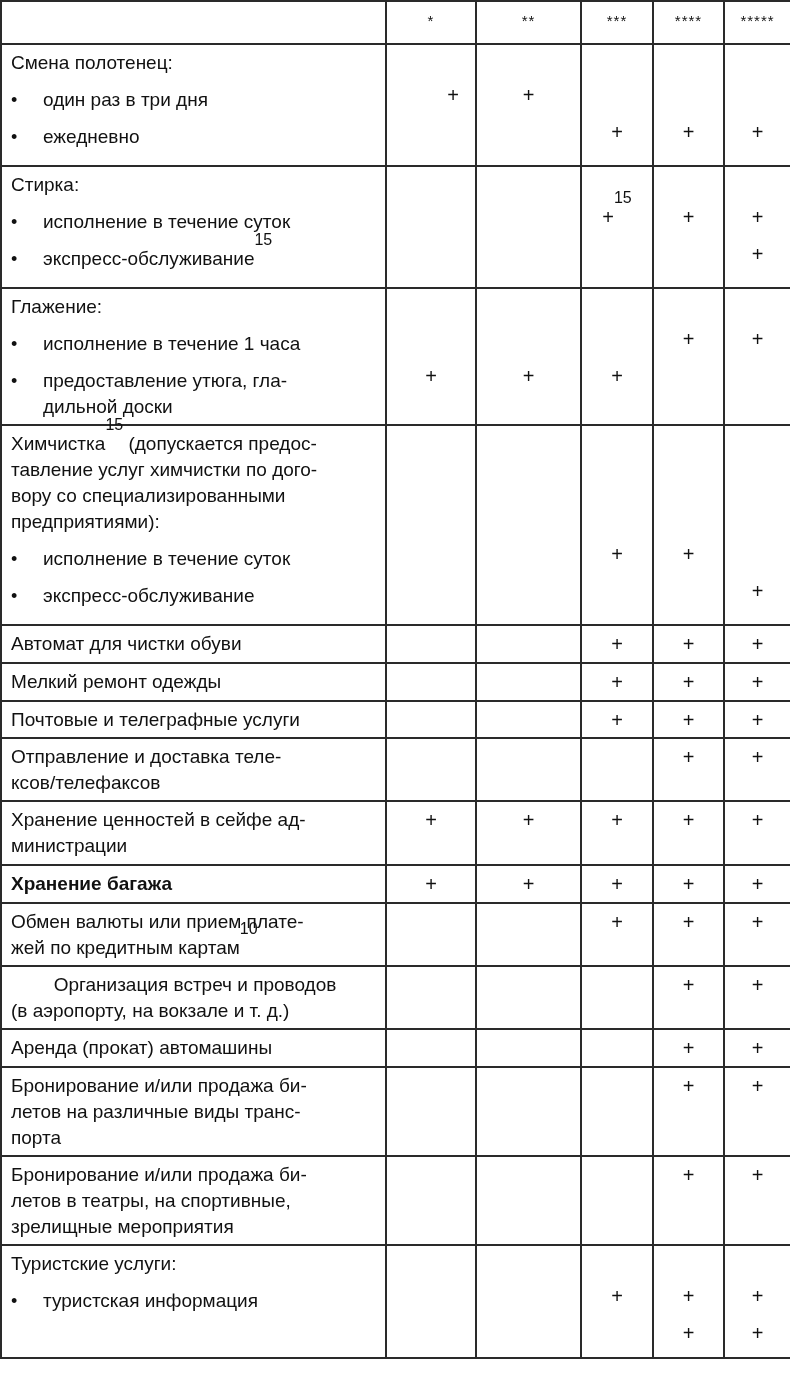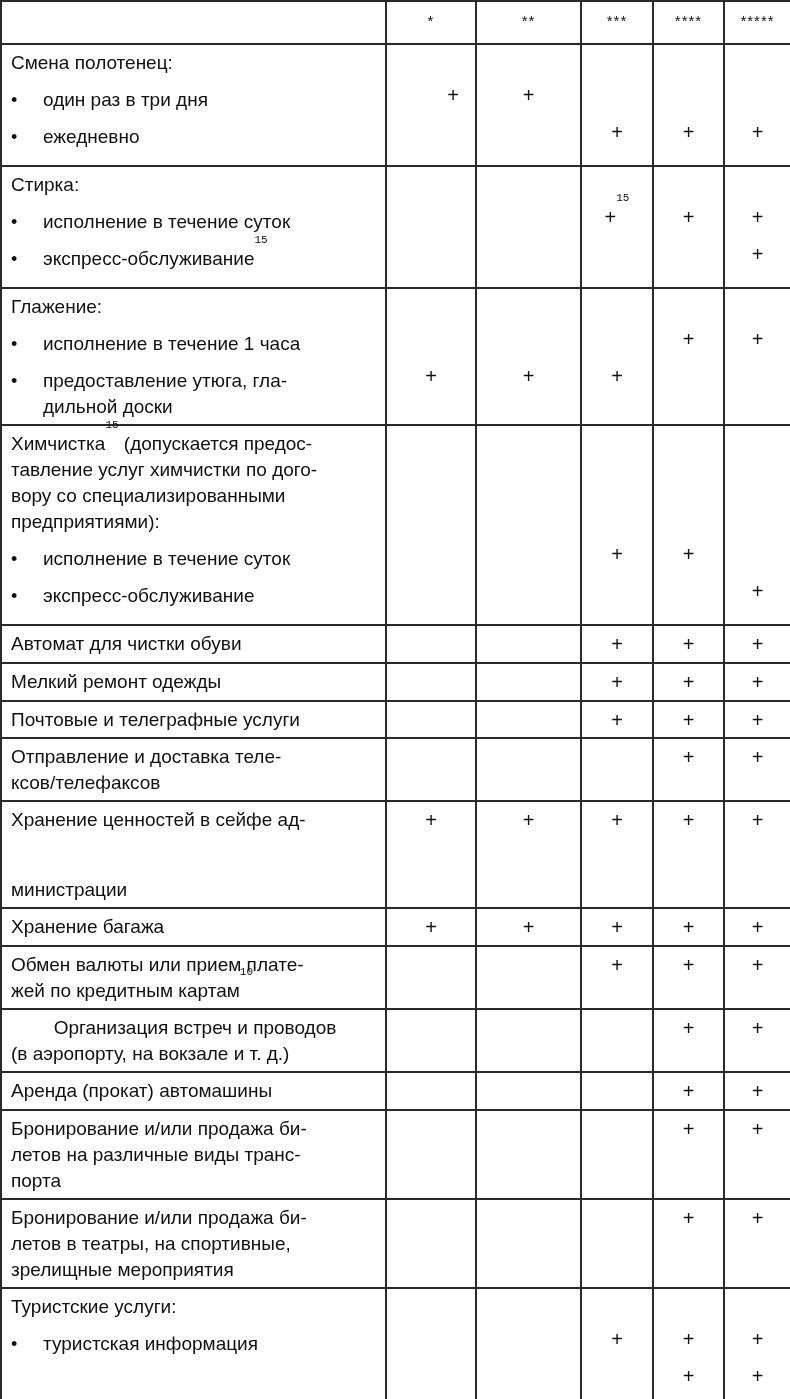--- a/index.html
+++ b/index.html
@@ -7,21 +7,21 @@
   table { border-collapse: collapse; table-layout: fixed; width: 790px; position: absolute; left: 0; top: 0; }
   td, th { border: 2px solid #2a2a2a; padding: 0; vertical-align: top; font-size: 19px; line-height: 26px; }
   th { font-weight: bold; text-align: center; vertical-align: middle; font-size: 20px; height: 34px; }
   .stars td { text-align: center; vertical-align: top; font-size: 15px; height: 35px; padding-top: 6px; letter-spacing: 1px; }
   .stars td.blank { padding: 0; }
   .req { padding: 5px 6px 4px 9px; }
   .line { height: 37px; line-height: 26px; white-space: nowrap; }
   .bul { display: flex; }
   .bul .dot { width: 32px; flex: none; font-size: 18px; }
   .bul .txt { flex: 1; }
-  sup { font-size: 11px; vertical-align: top; position: relative; top: -6px; line-height: 0; font-family: Liberation Mono, monospace; }
+  sup { font-size: 16px; vertical-align: top; position: relative; top: -6px; line-height: 0; }
   .mark { text-align: center; font-weight: normal; font-size: 20px; }
   .mark .slot { height: 37px; line-height: 26px; padding-top: 5px; box-sizing: border-box; }
 </style>
 </head>
 <body>
 
 <table>
   <colgroup>
     <col style="width:385px">
       <col style="width:90px">
@@ -272,41 +272,41 @@
         <td class="mark">
           <div style="padding-top: 5px; line-height: 26px;"><span>+</span></div>
         </td>
         <td class="mark">
           <div style="padding-top: 5px; line-height: 26px;"><span>+</span></div>
         </td>
       </tr>
       <tr style="height: 64px;">
         <td class="req">
           <div class="line" style="height: 26px;"><span>Хранение ценностей в сейфе ад-</span></div>
-          <div style="height: 26px; white-space: nowrap; margin-top: 44px;"><span>министрации</span></div>
+          <div style="height: 26px; white-space: nowrap;"><span>министрации</span></div>
         </td>
         <td class="mark">
           <div style="padding-top: 5px; line-height: 26px;"><span>+</span></div>
         </td>
         <td class="mark">
           <div style="padding-top: 5px; line-height: 26px;"><span>+</span></div>
         </td>
         <td class="mark">
           <div style="padding-top: 5px; line-height: 26px;"><span>+</span></div>
         </td>
         <td class="mark">
           <div style="padding-top: 5px; line-height: 26px;"><span>+</span></div>
         </td>
         <td class="mark">
           <div style="padding-top: 5px; line-height: 26px;"><span>+</span></div>
         </td>
       </tr>
       <tr style="height: 38px;">
         <td class="req">
-          <div class="line" style="height: 26px;"><span>Хранение багажа</span></div>
+          <div class="line" style="height: 26px; font-weight: bold;"><span>Хранение багажа</span></div>
         </td>
         <td class="mark">
           <div style="padding-top: 5px; line-height: 26px;"><span>+</span></div>
         </td>
         <td class="mark">
           <div style="padding-top: 5px; line-height: 26px;"><span>+</span></div>
         </td>
         <td class="mark">
           <div style="padding-top: 5px; line-height: 26px;"><span>+</span></div>
         </td>

